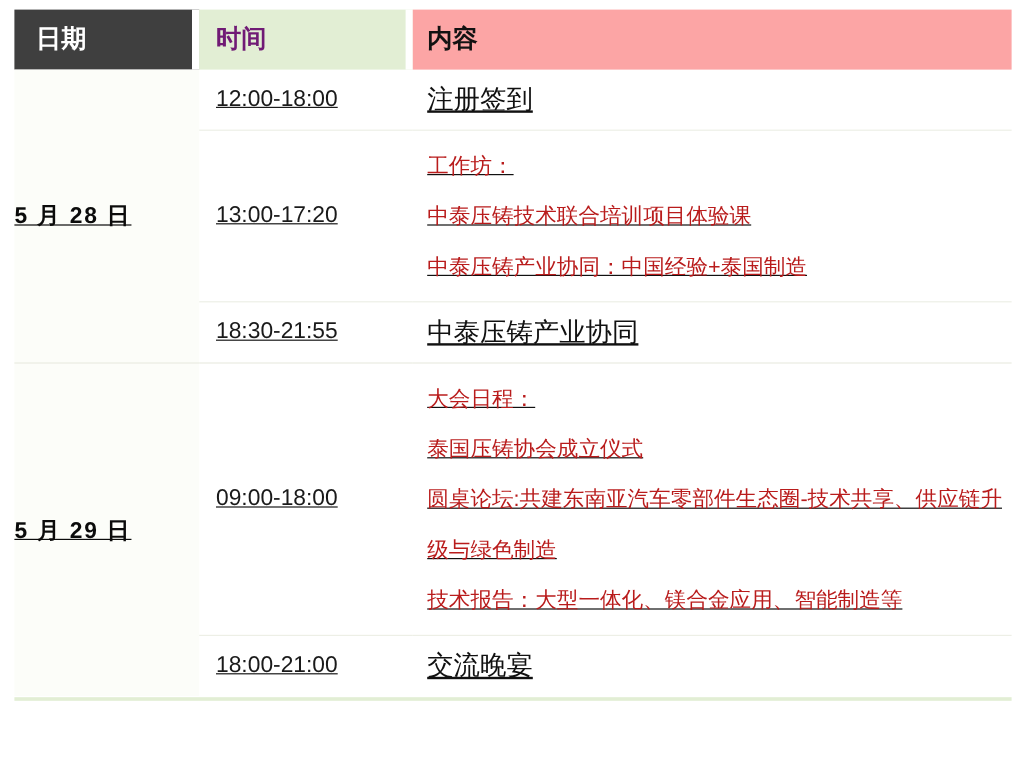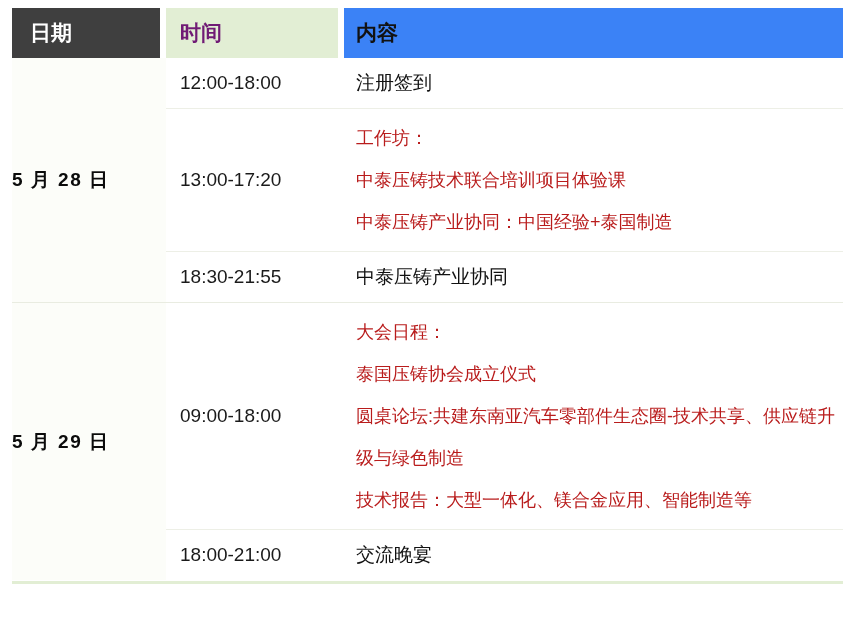--- a/index.html
+++ b/index.html
@@ -59,33 +59,34 @@
     padding-left: 18px;
     border-right: 6px solid #ffffff;
   }
   th.h-time {
     background: #e2eed4;
     color: #701a75;
     padding-left: 14px;
     border-right: 6px solid #ffffff;
   }
   th.h-content {
-    background: #3b82f6;
+    background: #fca5a5;
     color: #121212;
     padding-left: 12px;
   }
 
   
   tbody td {
     padding: 0;
     border: 0;
     vertical-align: middle;
     font-size: 19px;
     color: #111111;
     background: transparent;
+    text-decoration: underline;
   }
 
   td.c-date {
     background: #fcfdf9;
     font-weight: bold;
     font-size: 19px;
     letter-spacing: 1.5px;
     color: #0b0b0b;
     vertical-align: middle;
   }
@@ -124,21 +125,21 @@
     color: #b91c1c;
     white-space: nowrap;
   }
   .content-lines .line.wrap {
     white-space: normal;
   }
 
   .single-line {
     display: block;
     line-height: 44px;
-    font-size: 19px;
+    font-size: 22px;
     white-space: nowrap;
   }
 
   .table-bottom-rule {
     position: absolute;
     left: 12px;
     top: 581px;
     width: 831px;
     height: 3px;
     background: #e2eed4;

